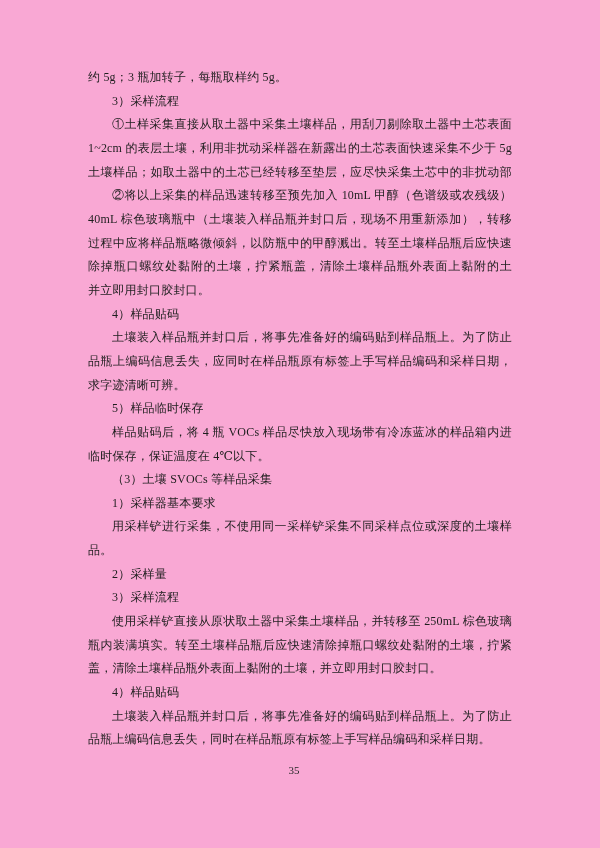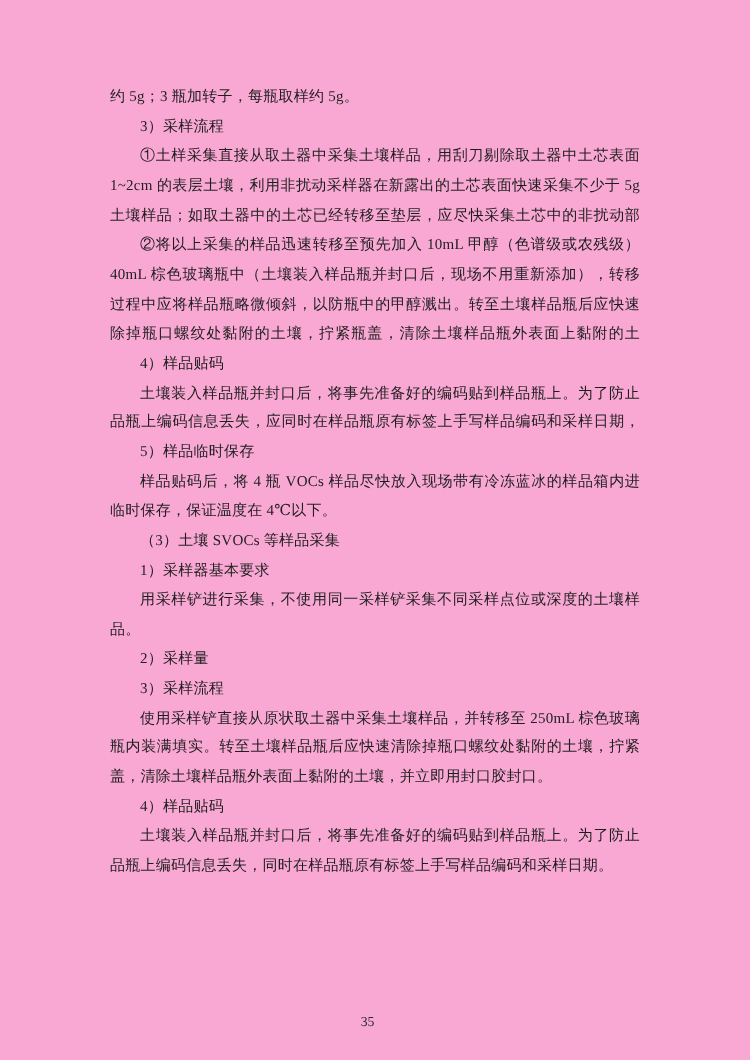--- a/index.html
+++ b/index.html
@@ -40,40 +40,41 @@
     text-indent: 2em;
   }
   .footer {
     position: absolute;
     left: 0;
     top: 764px;
     width: 588px;
     text-align: center;
     font-size: 11px;
     color: #2a2a2a;
-    margin-top: 48px;
   }
 </style>
 </head>
 <body>
 
 <div class="page">
   <div class="textblock">
     <div class="ln">约 5g；3 瓶加转子，每瓶取样约 5g。</div>
     <div class="ln ind">3）采样流程</div>
     <div class="ln j ind">①土样采集直接从取土器中采集土壤样品，用刮刀剔除取土器中土芯表面约</div>
     <div class="ln j">1~2cm 的表层土壤，利用非扰动采样器在新露出的土芯表面快速采集不少于 5g</div>
     <div class="ln j">土壤样品；如取土器中的土芯已经转移至垫层，应尽快采集土芯中的非扰动部分。</div>
     <div class="ln j ind">②将以上采集的样品迅速转移至预先加入 10mL 甲醇（色谱级或农残级）的</div>
     <div class="ln j">40mL 棕色玻璃瓶中（土壤装入样品瓶并封口后，现场不用重新添加），转移</div>
     <div class="ln j">过程中应将样品瓶略微倾斜，以防瓶中的甲醇溅出。转至土壤样品瓶后应快速清</div>
     <div class="ln j">除掉瓶口螺纹处黏附的土壤，拧紧瓶盖，清除土壤样品瓶外表面上黏附的土壤，</div>
+    <div class="ln">并立即用封口胶封口。</div>
     <div class="ln ind">4）样品贴码</div>
     <div class="ln j ind">土壤装入样品瓶并封口后，将事先准备好的编码贴到样品瓶上。为了防止样</div>
     <div class="ln j">品瓶上编码信息丢失，应同时在样品瓶原有标签上手写样品编码和采样日期，要</div>
+    <div class="ln">求字迹清晰可辨。</div>
     <div class="ln ind">5）样品临时保存</div>
     <div class="ln j ind">样品贴码后，将 4 瓶 VOCs 样品尽快放入现场带有冷冻蓝冰的样品箱内进行</div>
     <div class="ln">临时保存，保证温度在 4℃以下。</div>
     <div class="ln ind">（3）土壤 SVOCs 等样品采集</div>
     <div class="ln ind">1）采样器基本要求</div>
     <div class="ln j ind">用采样铲进行采集，不使用同一采样铲采集不同采样点位或深度的土壤样</div>
     <div class="ln">品。</div>
     <div class="ln ind">2）采样量</div>
     <div class="ln ind">3）采样流程</div>
     <div class="ln j ind">使用采样铲直接从原状取土器中采集土壤样品，并转移至 250mL 棕色玻璃</div>

